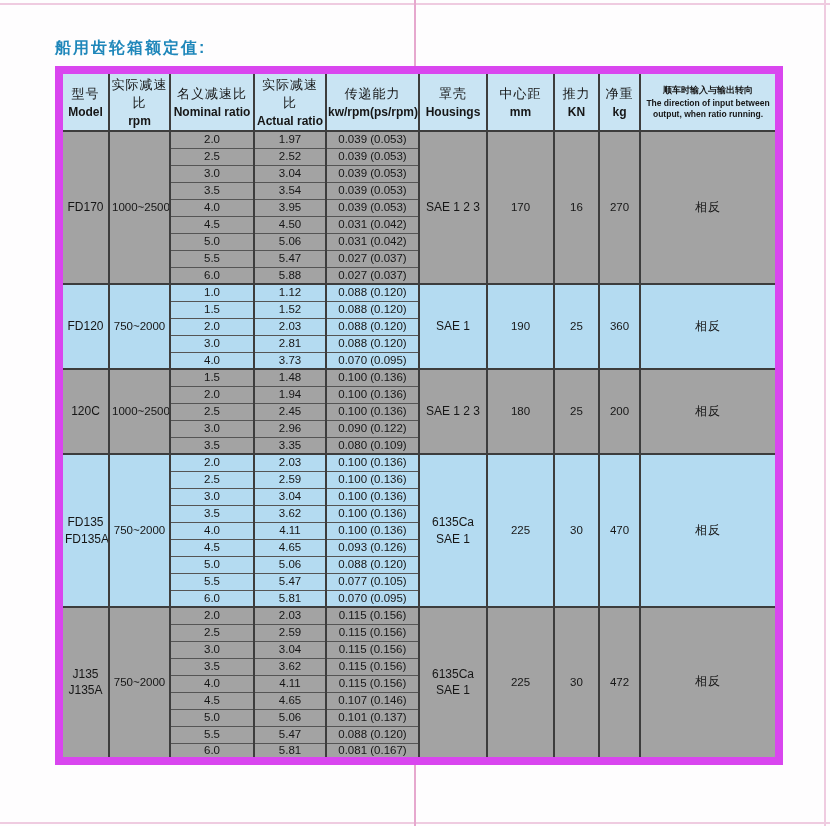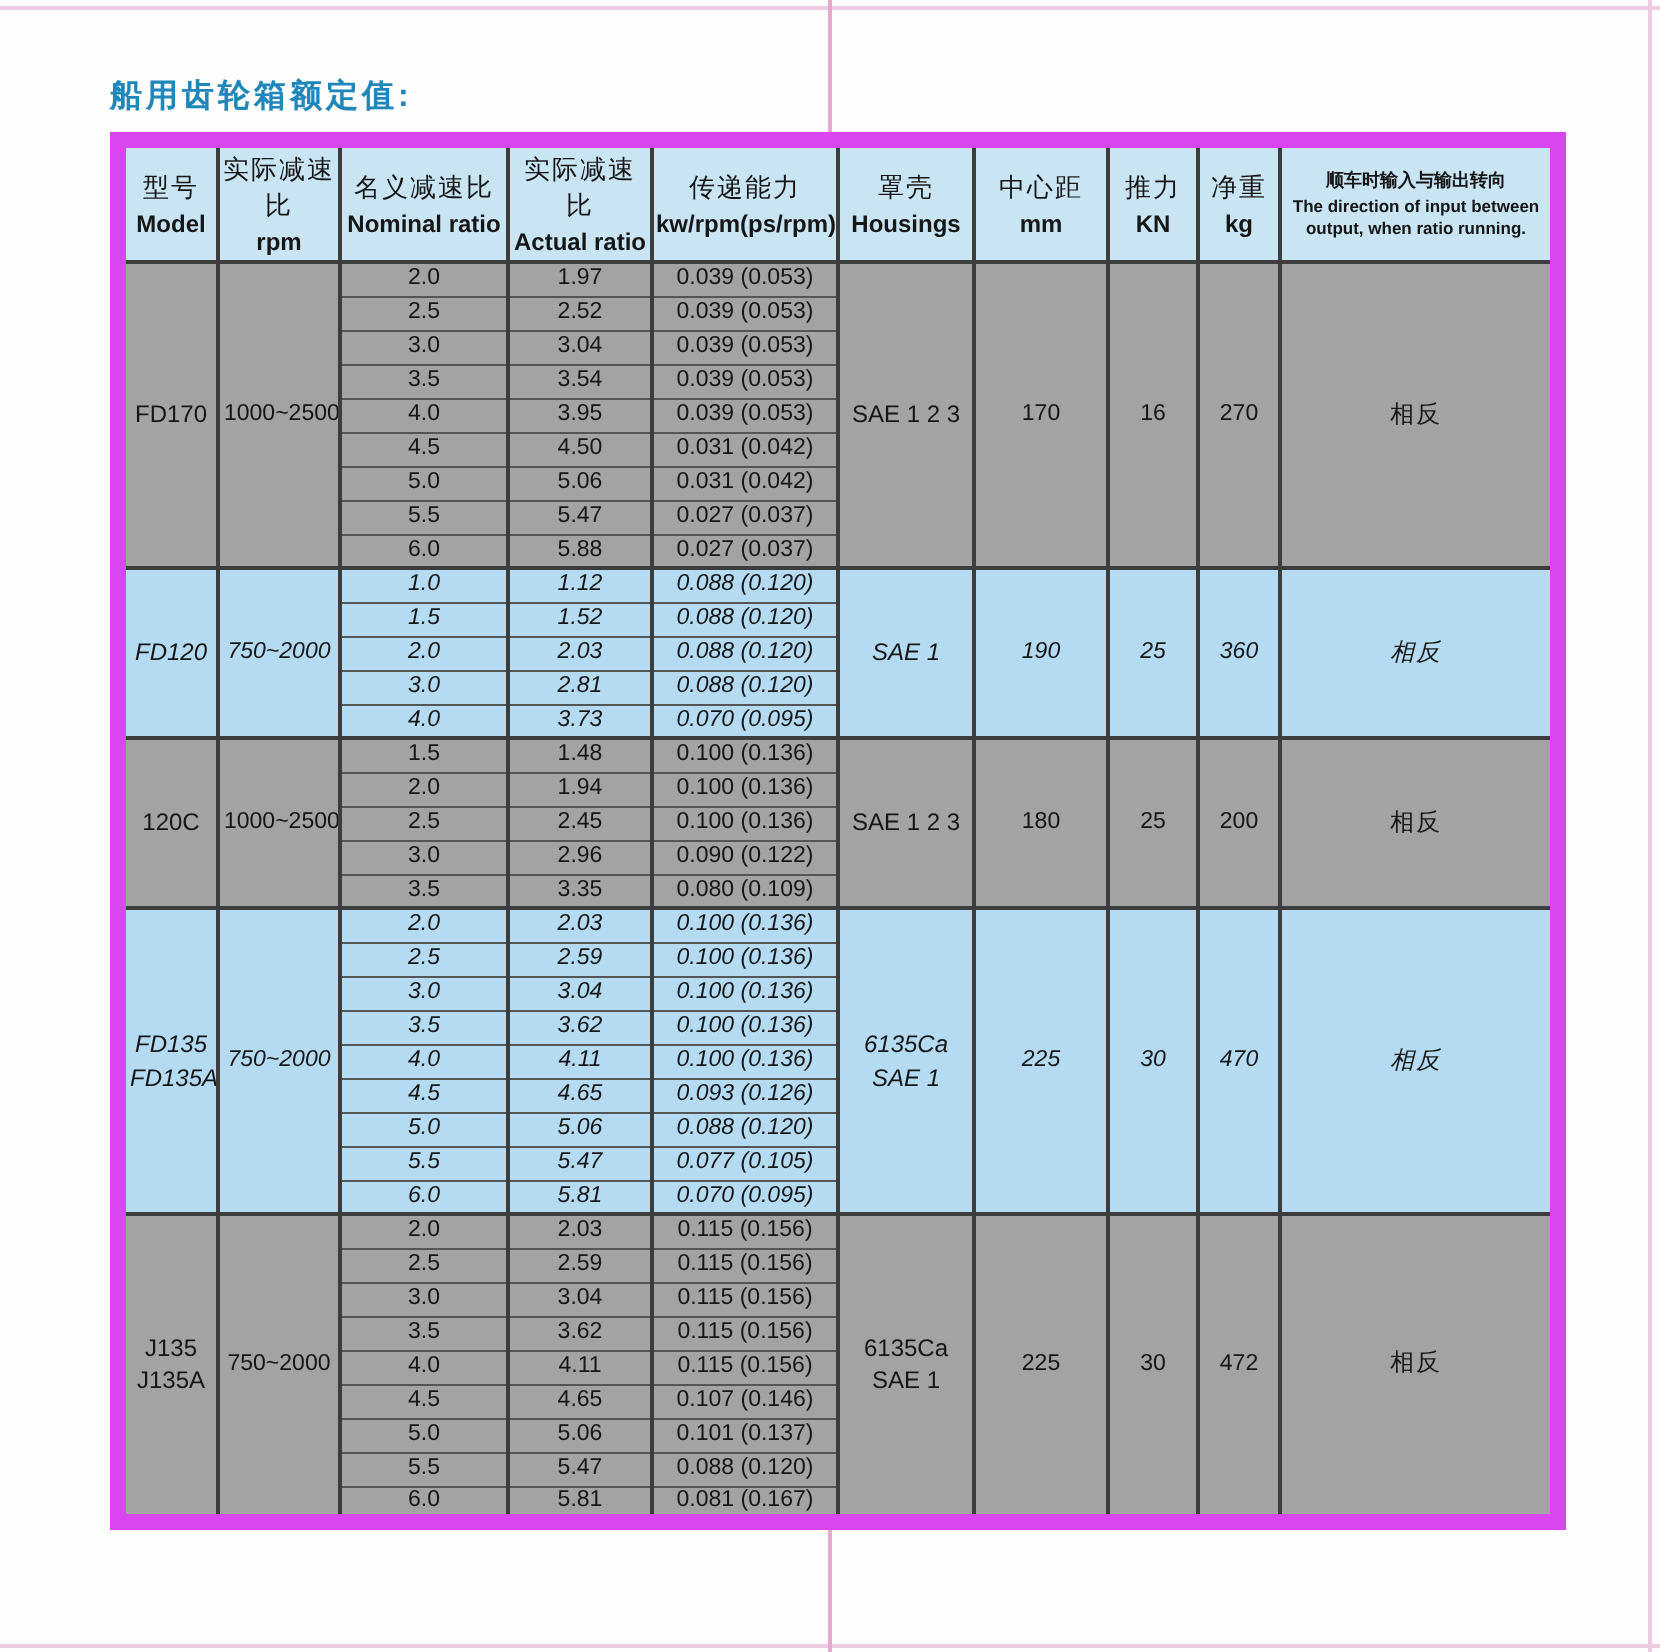--- a/index.html
+++ b/index.html
@@ -61,21 +61,21 @@
   thead th.dir .en { font-size: 8.5px; font-weight: bold; margin-top: 1px; line-height: 1.25; }
 
   tbody td {
     height: 16px;
     font-size: 11.5px;
     padding: 0 2px;
     line-height: 1.15;
   }
   tbody tr { height: 17px; }
   tbody tr.group-start td { border-top-width: 2px; border-top-color: #3d3d3d; }
-  tbody tr.hl td { background: var(--highlight-bg, #b4dbf1); font-style: italic; }
+  tbody tr.hl td { background: var(--highlight-bg, #b4dbf1); }
   td.pre { white-space: pre-line; font-size: 12px; line-height: 1.35; }
   td.cjk { font-size: 12px; letter-spacing: 1px; }
 </style>
 </head>
 <body>
 
 <div class="page">
   <div class="hline top"></div>
   <div class="hline bottom"></div>
   <div class="vline center"></div>

